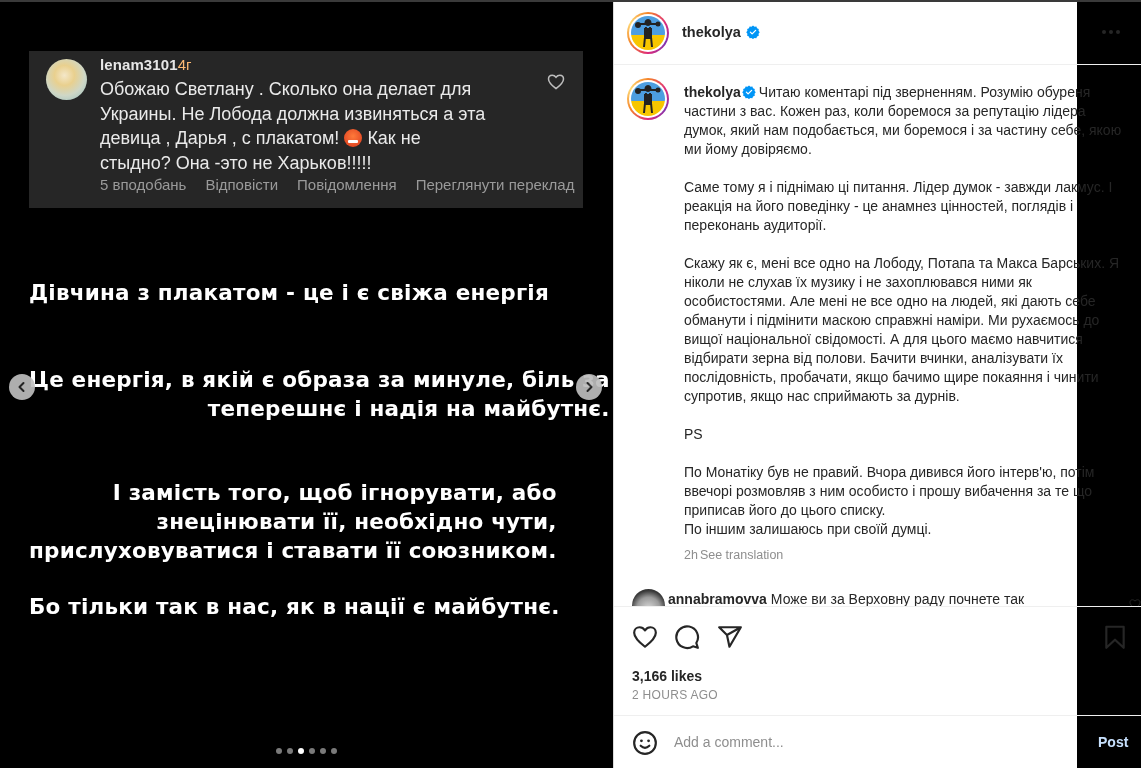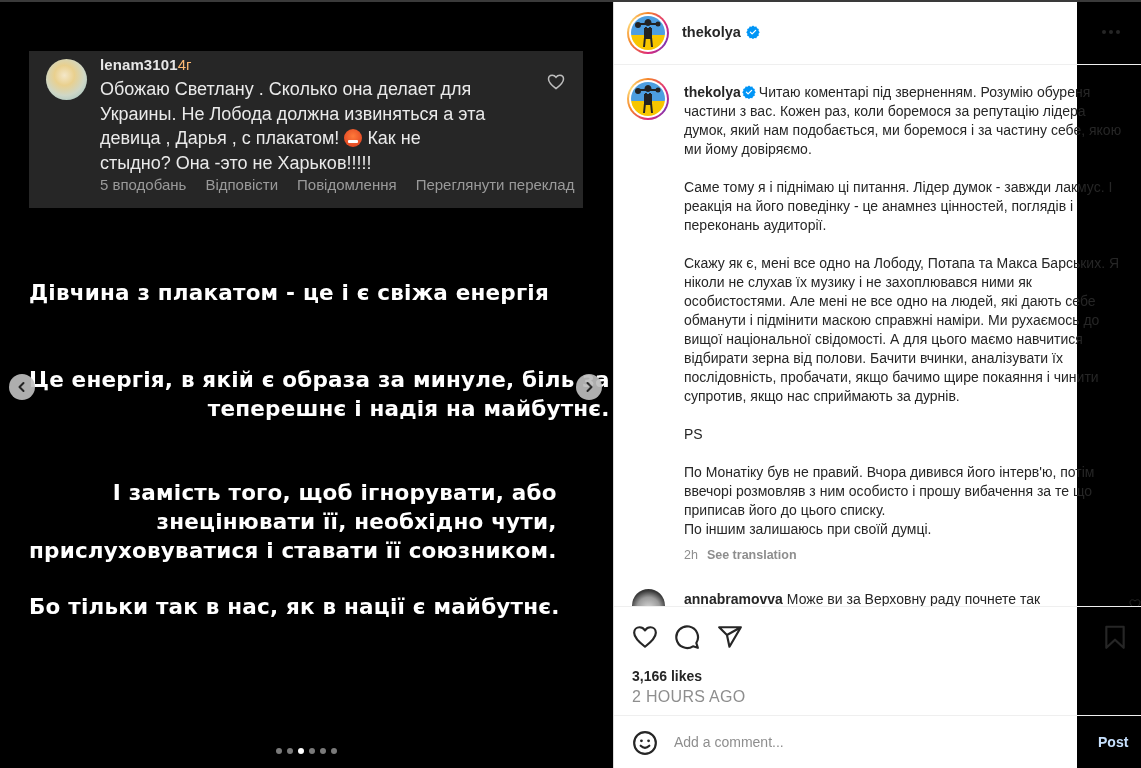--- a/index.html
+++ b/index.html
@@ -54,34 +54,34 @@
   .more i { display: block; width: 4px; height: 4px; border-radius: 50%; background: #262626; }
 
   .caption-wrap { position: absolute; left: 0; top: 64px; width: 528px; height: 514px; overflow: hidden; }
   .caption-wrap .ring { left: 13px; top: 12px; }
   .caption { position: absolute; left: 70px; top: 17px; width: 440px; font-size: 14px; line-height: 19px; color: #262626; }
   .caption .cu { font-weight: bold; }
   .caption .verified { display: inline-block; vertical-align: -2px; margin: 0 3px 0 1px; }
   .caption p { margin-bottom: 19px; }
   .caption p.last { margin-bottom: 0; }
   .meta { position: absolute; left: 70px; top: 482px; font-size: 12.5px; color: #8e8e8e; }
-  .meta .tr { margin-left: 9px; font-weight: bold; }
+  .meta .tr { margin-left: 2px; font-weight: normal; }
 
   .c2 { position: absolute; left: 18px; top: 587px; width: 510px; height: 18px; overflow: hidden; }
   .c2-av { position: absolute; left: 0; top: 0; width: 33px; height: 33px; border-radius: 50%; background: radial-gradient(circle at 50% 60%, #d9d9d9 0%, #9a9a9a 45%, #3a3a3a 70%, #222 100%); }
-  .c2-text { position: absolute; left: 52px; top: 2px; font-size: 14px; color: #262626; white-space: nowrap; }
+  .c2-text { position: absolute; left: 36px; top: 2px; font-size: 14px; color: #262626; white-space: nowrap; }
   .c2-text b { margin-right: 4px; }
   .c2-heart { position: absolute; left: 497px; top: 9px; width: 12px; height: 12px; }
 
   .divider { position: absolute; left: 0; width: 528px; height: 1px; background: #efefef; }
   .actions { position: absolute; left: 0; top: 605px; width: 528px; height: 58px; }
   .act { position: absolute; top: 17px; width: 26px; height: 26px; }
   .act svg { width: 100%; height: 100%; }
   .likes { position: absolute; left: 18px; top: 666px; font-size: 14px; font-weight: bold; color: #262626; }
-  .ago { position: absolute; left: 18px; top: 686px; font-size: 16px; color: #8e8e8e; letter-spacing: 0.3px; }
+  .ago { position: absolute; left: 18px; top: 686px; font-size: 12px; color: #8e8e8e; letter-spacing: 0.3px; }
   .add { position: absolute; left: 0; top: 713px; width: 528px; height: 53px; border-top: 1px solid #efefef; }
   .smile { position: absolute; left: 18px; top: 14px; width: 26px; height: 26px; }
   .add-input { position: absolute; left: 60px; top: 15px; width: 400px; height: 22px; border: none; outline: none; font-size: 14px; color: #262626; font-family: "Liberation Sans", sans-serif; background: transparent; }
   .add-input::placeholder { color: #8e8e8e; }
   .post { position: absolute; left: 484px; top: 18px; font-size: 14px; font-weight: bold; color: #c7e0fd; }
 </style>
 </head>
 <body>
 
 <div class="topline"></div>

